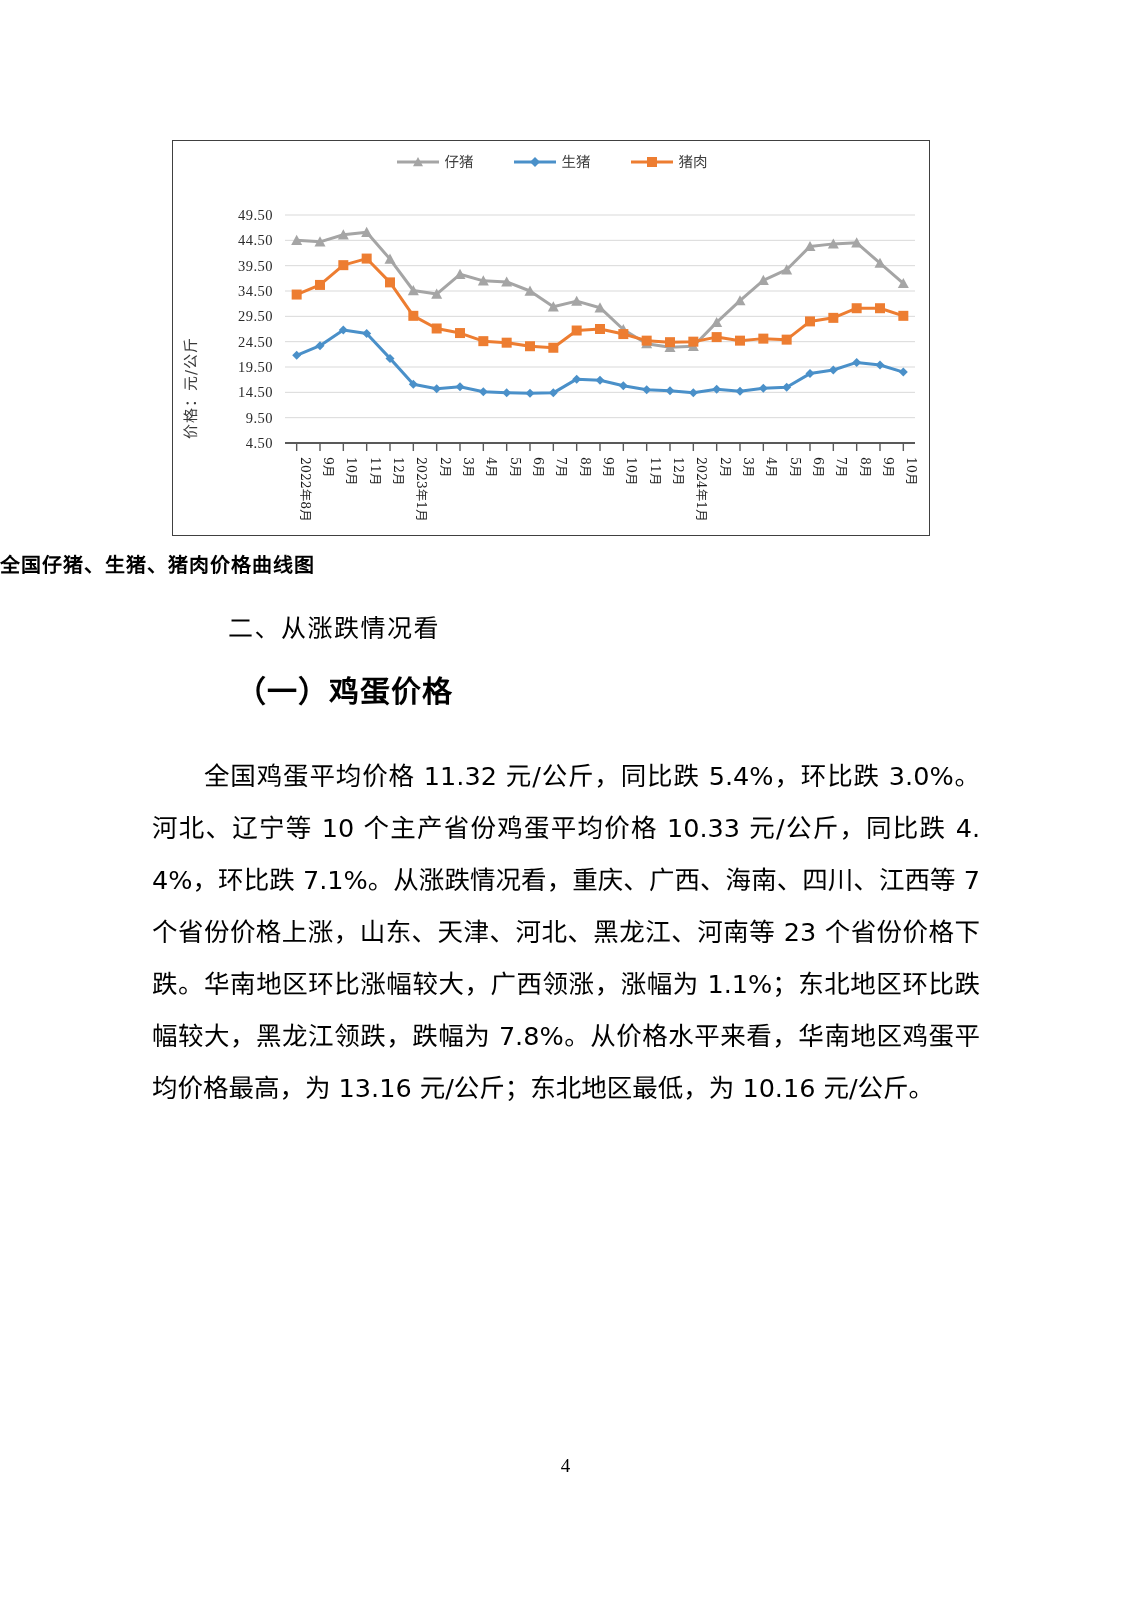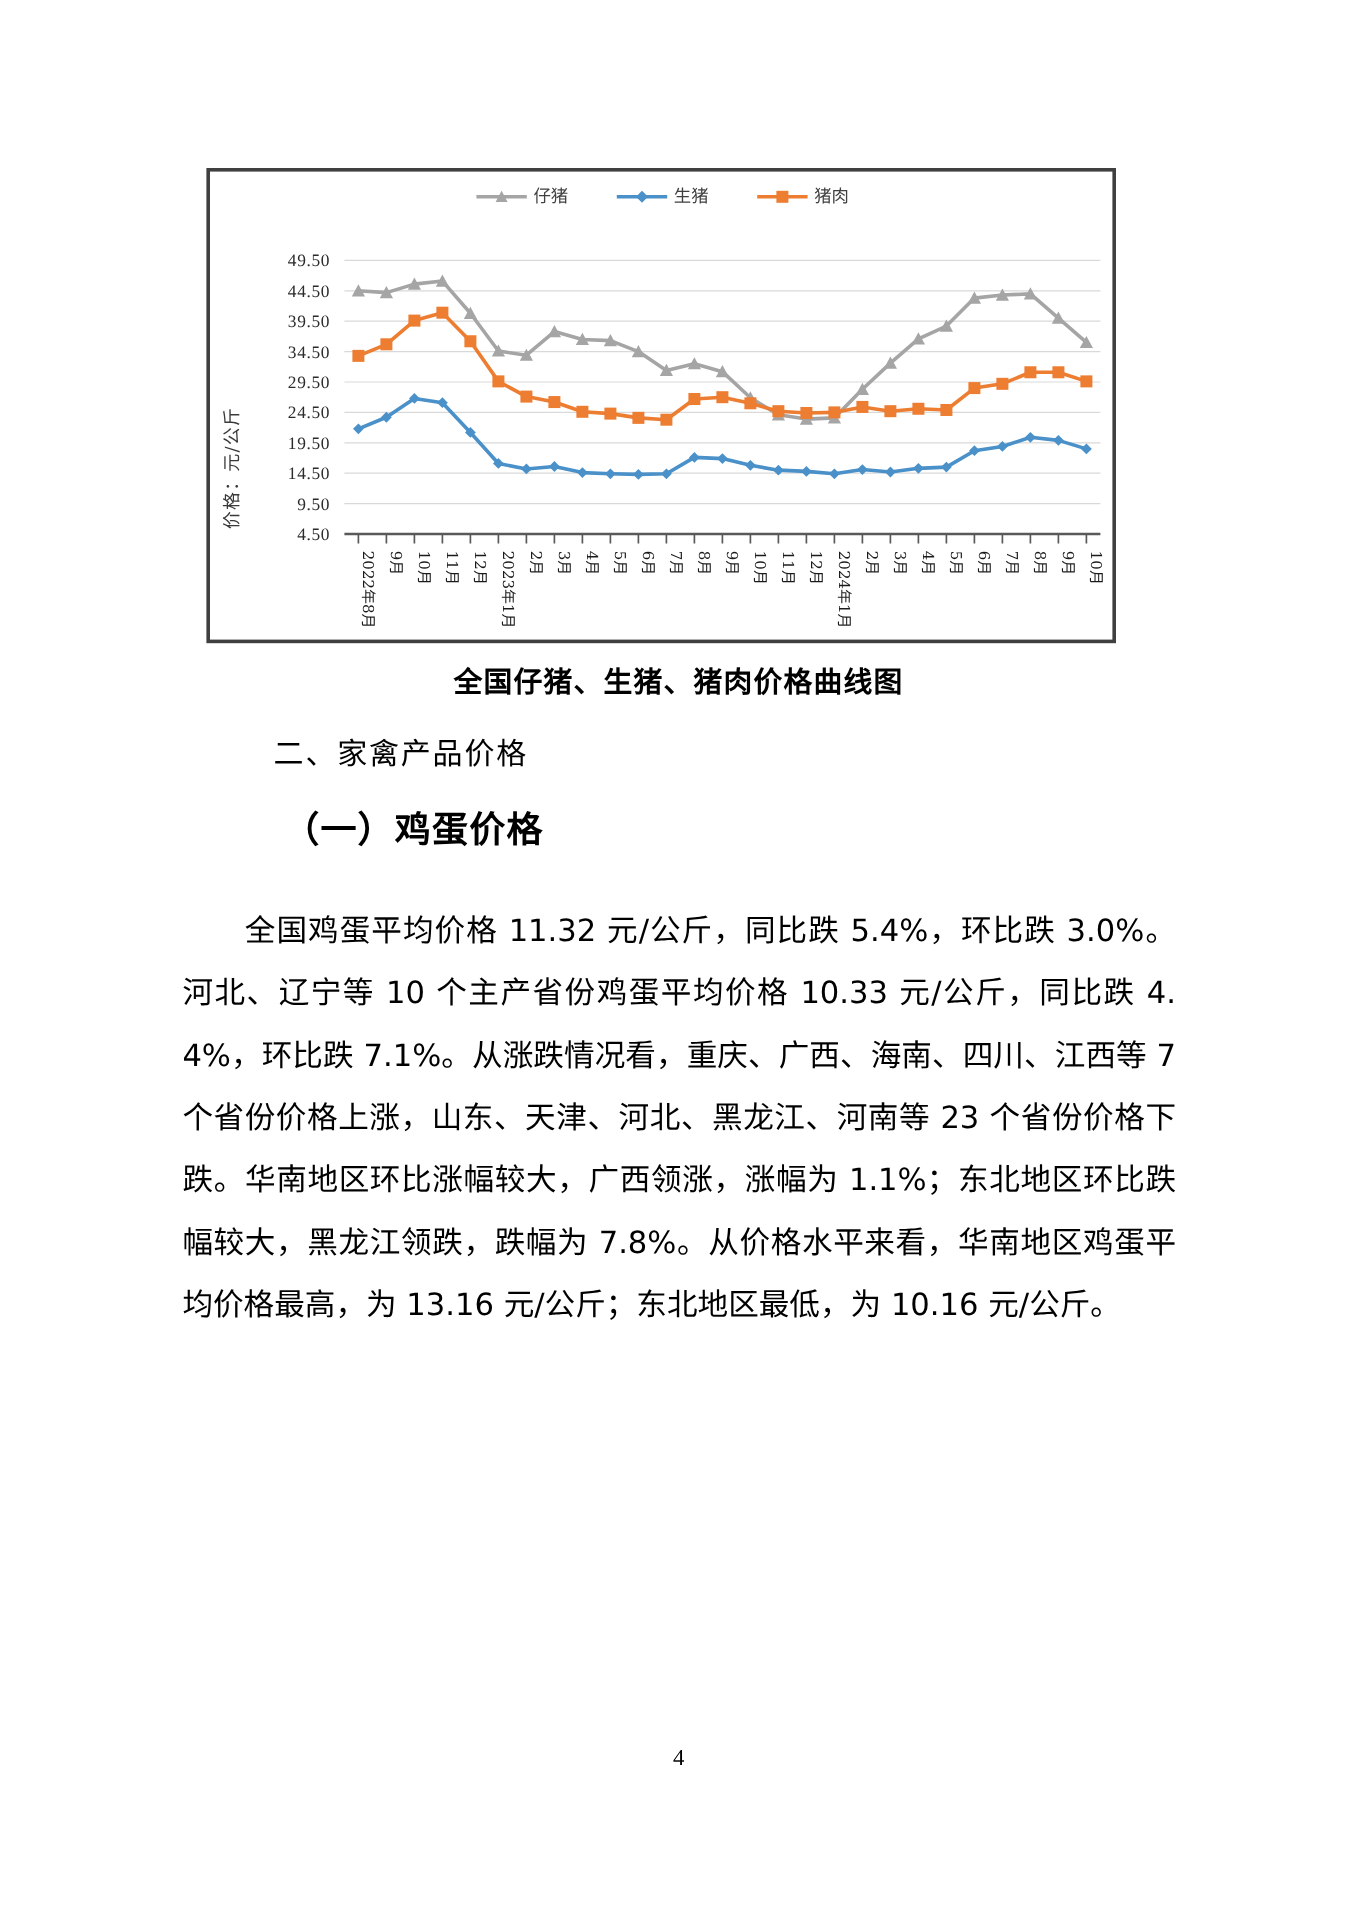--- a/index.html
+++ b/index.html
@@ -23,21 +23,21 @@
     box-sizing: border-box;
   }
 
   
   .chart-figure {
     position: absolute;
     left: 172px;
     top: 140px;
     width: 758px;
     height: 396px;
-    border: 3px solid #404040;
+    border: 1px solid #404040;
     background: #ffffff;
     box-sizing: border-box;
   }
   .chart-svg {
     display: block;
     width: 756px;
     height: 394px;
   }
 
   .legend-row {
@@ -91,24 +91,23 @@
     font-size: 12.5px;
     fill: #1a1a1a;
   }
 
   
   .caption {
     position: absolute;
     left: 0;
     top: 549px;
     width: 1131px;
-    text-align: center;
     font-family: "DejaVu Sans", sans-serif;
     font-weight: bold;
-    font-size: 24px;
+    font-size: 20px;
     letter-spacing: 1px;
     color: #000;
   }
   .heading-2 {
     position: absolute;
     left: 228px;
     top: 608px;
     font-family: "DejaVu Serif", serif;
     font-size: 25px;
     letter-spacing: 1.5px;
@@ -342,20 +341,20 @@
         <rect x="632" y="175.4" width="10" height="10" fill="#ed7d31"></rect>
         <rect x="655.3333333333334" y="171.85333333333335" width="10" height="10" fill="#ed7d31"></rect>
         <rect x="678.6666666666666" y="162.22666666666666" width="10" height="10" fill="#ed7d31"></rect>
         <rect x="702" y="162.22666666666666" width="10" height="10" fill="#ed7d31"></rect>
         <rect x="725.3333333333334" y="169.82666666666665" width="10" height="10" fill="#ed7d31"></rect>
       </svg>
   </div>
 
   <div class="caption">全国仔猪、生猪、猪肉价格曲线图</div>
 
-  <div class="heading-2">二、家禽产品价格</div>
+  <div class="heading-2">二、从涨跌情况看</div>
   <div class="heading-3">（一）鸡蛋价格</div>
 
   <div class="body-text">全国鸡蛋平均价格 11.32 元/公斤，同比跌 5.4%，环比跌 3.0%。河北、辽宁等 10 个主产省份鸡蛋平均价格 10.33 元/公斤，同比跌 4.4%，环比跌 7.1%。从涨跌情况看，重庆、广西、海南、四川、江西等 7 个省份价格上涨，山东、天津、河北、黑龙江、河南等 23 个省份价格下跌。华南地区环比涨幅较大，广西领涨，涨幅为 1.1%；东北地区环比跌幅较大，黑龙江领跌，跌幅为 7.8%。从价格水平来看，华南地区鸡蛋平均价格最高，为 13.16 元/公斤；东北地区最低，为 10.16 元/公斤。</div>
 
   <div class="page-number">4</div>
 
 </div>
 
 </body></html>

